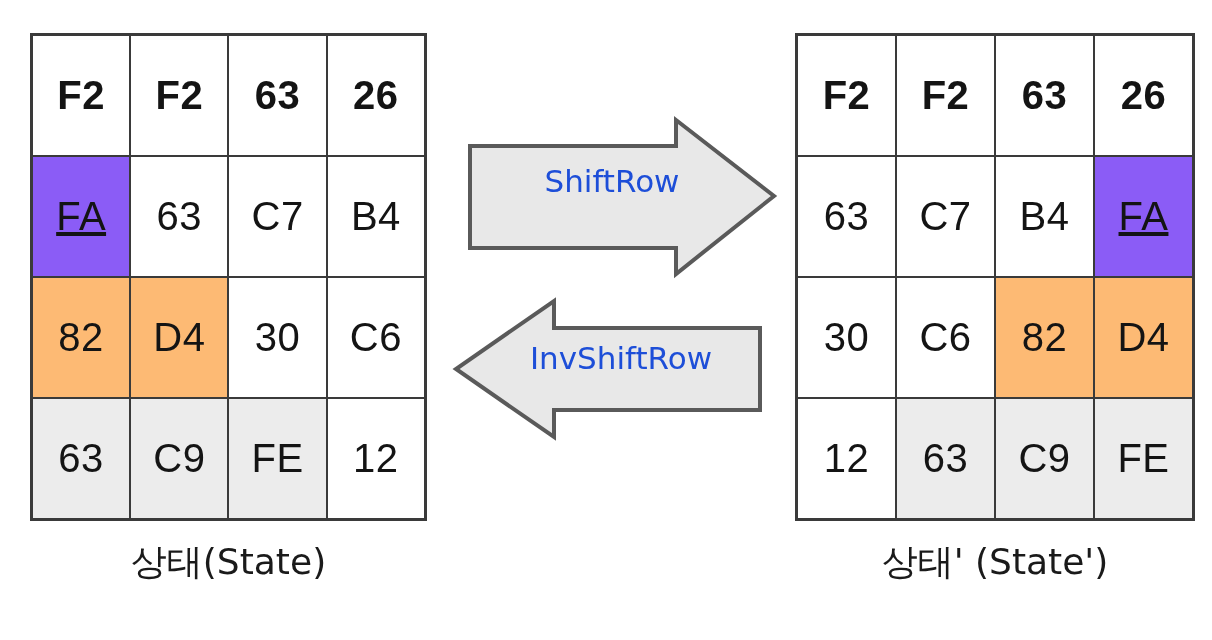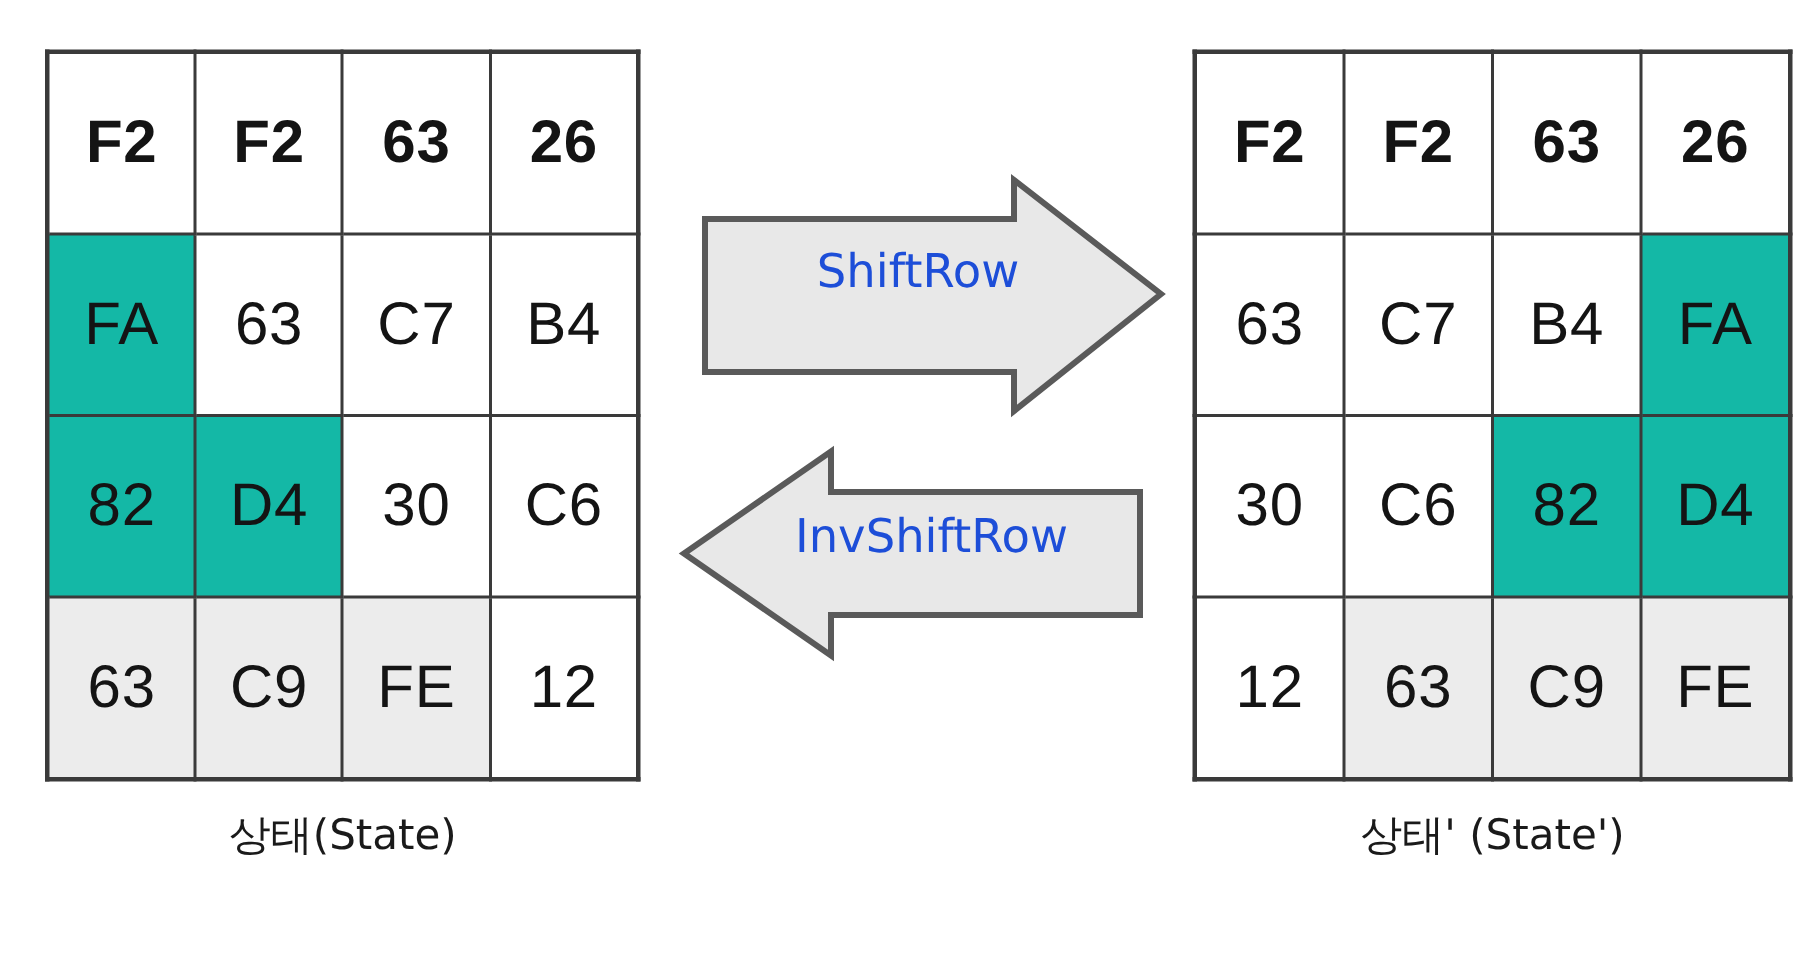--- a/index.html
+++ b/index.html
@@ -30,28 +30,28 @@
     color:#141414;
     font-weight:400;
     width:25%;
     height:119px;
     padding:0;
     letter-spacing:0.5px;
   }
   .state-table tr.row-head td{ font-weight:bold; }
   .fill-white{ background:#ffffff; }
   .fill-light{ background:#ececec; }
-  .fill-mid{   background:#14b8a6; }
-  .fill-dark{  background:#14b8a6; }
+  .fill-mid{   background:#8b5cf6;text-decoration:underline; }
+  .fill-dark{  background:#fdba74; }
 
   
   .caption{
     position:absolute;
     text-align:center;
-    font-size:28px;
+    font-size:36px;
     color:#1a1a1a;
     white-space:nowrap;
     font-family:"DejaVu Sans","Liberation Sans",sans-serif;
   }
   #caption-left{ left:30px; top:538px; width:397px; }
   #caption-right{ left:795px; top:538px; width:400px; }
 
   
   .arrow-wrap{ position:absolute; }
   #arrow-shift{ left:468px; top:118px; width:310px; height:160px; }

